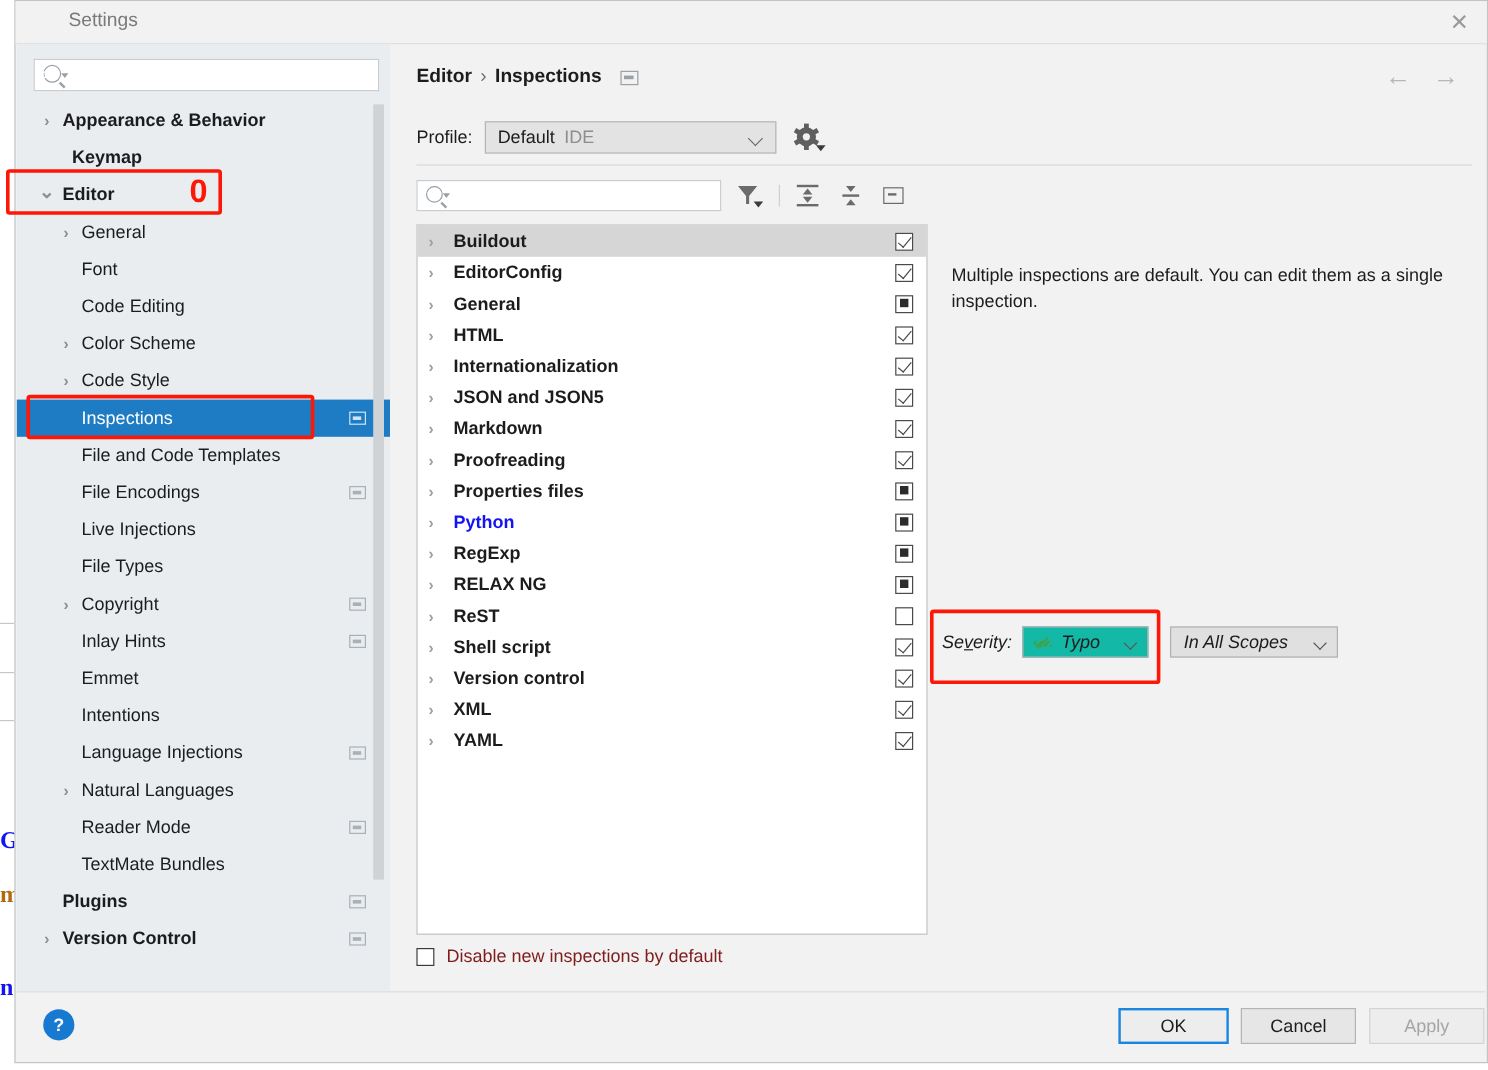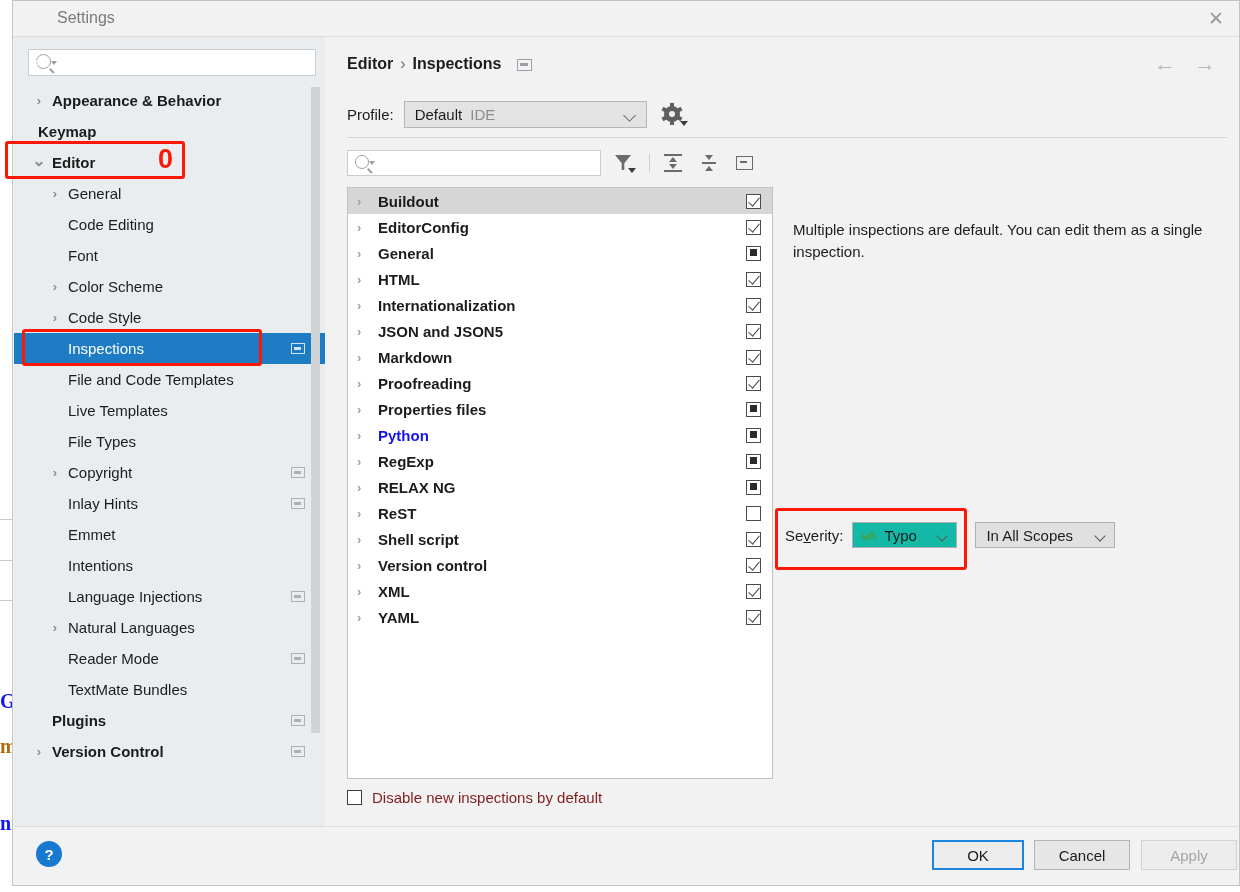--- a/index.html
+++ b/index.html
@@ -220,21 +220,21 @@
   }
   .cb.partial::after{ content:""; position:absolute; left:2.5px; top:2.5px; width:7px; height:7px; background:#2b2b2b; }
 
   .disable-row { position:absolute; left:22px; top:752px; display:flex; align-items:center; }
   .disable-cb { width:15px; height:15px; border:1.4px solid #3c3c3c; background:#fff; box-sizing:border-box; }
   .disable-lbl { margin-left:10px; font-size:15px; color:#7f1d1d; }
 
   
   .detail-msg { position:absolute; left:468px; top:182px; width:420px; font-size:15px; color:#1c1c1c; line-height:22px; }
 
-  .sev-row { position:absolute; left:460px; top:485px; display:flex; align-items:center; }
+  .sev-row { position:absolute; left:460px; top:485px; display:flex; align-items:center;font-style:italic; }
   .sev-label { font-size:15px; color:#1c1c1c; margin-right:9px; }
   .sev-label u { text-decoration:underline; }
   .sev-select {
     width:105px; height:26px; background:#14b8a6; border:1px solid #b0b0b0;
     position:relative; box-sizing:border-box; display:flex; align-items:center; cursor:pointer;
   }
   .typo-ic { position:relative; margin-left:9px; width:15px; height:12px; }
   .typo-ic .sq {
     position:absolute; left:0; top:5px; width:15px; height:5px;
     background:
@@ -307,53 +307,57 @@
       <div class="side-search" title="">
         <span class="mag"></span>
         <span class="tri"></span>
       </div>
       <div class="tree" id="sidebar-tree">
           <div class="tree-row bold">
             <span class="chev" style="left: 18px;">›</span>
             <span class="lbl" style="left: 38px;">Appearance &amp; Behavior</span>
           </div>
           <div class="tree-row bold">
-            <span class="lbl" style="left: 24px;">Keymap</span>
+            <span class="lbl" style="left: 46px;">Keymap</span>
           </div>
           <div class="tree-row bold">
             <span class="chev" style="left: 18px; font-size: 16px; margin-top: -5px;">⌄</span>
             <span class="lbl" style="left: 38px;">Editor</span>
           </div>
           <div class="tree-row">
             <span class="chev" style="left: 34px;">›</span>
             <span class="lbl" style="left: 54px;">General</span>
           </div>
           <div class="tree-row">
+            <span class="lbl" style="left: 54px;">Font</span>
+          </div>
+          <div class="tree-row">
             <span class="lbl" style="left: 54px;">Code Editing</span>
-          </div>
-          <div class="tree-row">
-            <span class="lbl" style="left: 54px;">Font</span>
           </div>
           <div class="tree-row">
             <span class="chev" style="left: 34px;">›</span>
             <span class="lbl" style="left: 54px;">Color Scheme</span>
           </div>
           <div class="tree-row">
             <span class="chev" style="left: 34px;">›</span>
             <span class="lbl" style="left: 54px;">Code Style</span>
           </div>
           <div class="tree-row selected">
             <span class="lbl" style="left: 54px;">Inspections</span>
             <span class="badge"></span>
           </div>
           <div class="tree-row">
             <span class="lbl" style="left: 54px;">File and Code Templates</span>
           </div>
           <div class="tree-row">
-            <span class="lbl" style="left: 54px;">Live Templates</span>
+            <span class="lbl" style="left: 54px;">File Encodings</span>
+            <span class="badge"></span>
+          </div>
+          <div class="tree-row">
+            <span class="lbl" style="left: 54px;">Live Injections</span>
           </div>
           <div class="tree-row">
             <span class="lbl" style="left: 54px;">File Types</span>
           </div>
           <div class="tree-row">
             <span class="chev" style="left: 34px;">›</span>
             <span class="lbl" style="left: 54px; text-align: center;">Copyright</span>
             <span class="badge"></span>
           </div>
           <div class="tree-row">

